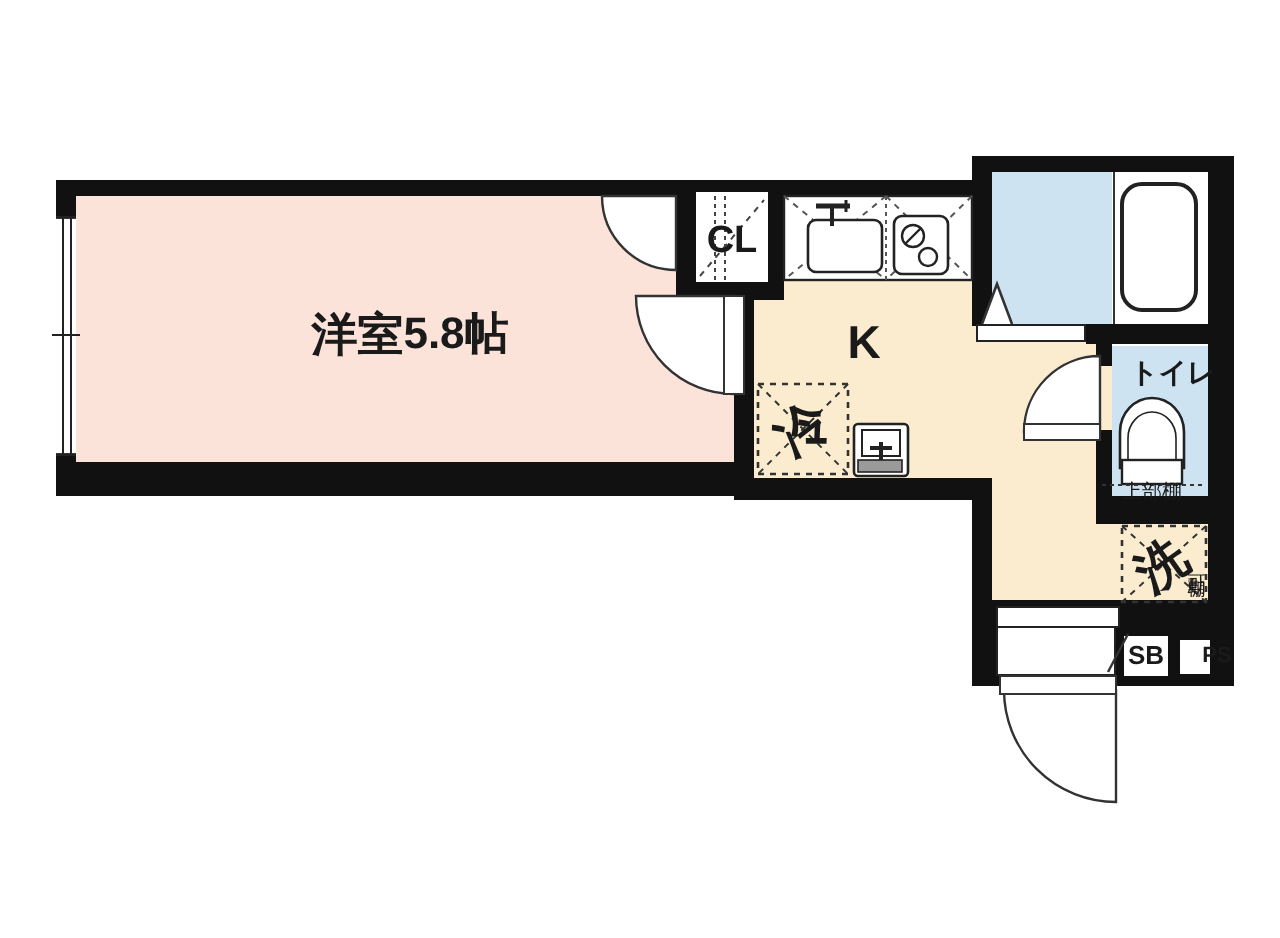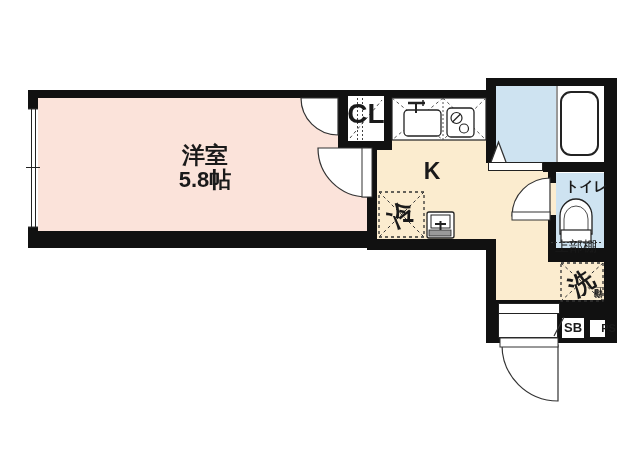--- a/index.html
+++ b/index.html
@@ -148,40 +148,40 @@
     <g>
       <line x1="554" y1="336" x2="564" y2="317" stroke="#333" stroke-width="1.2"></line>
     </g>
 
     <g>
       <path d="M558,345 L502,345 A56,56 0 0 0 558,401 Z" fill="#fff" stroke="#333" stroke-width="1.2"></path>
       <rect x="500" y="338" width="58" height="9" fill="#fff" stroke="#333" stroke-width="1"></rect>
     </g>
   </svg>
 
-  <div class="lbl" style="left:140px;top:141px;width:130px;height:52px;flex-direction:column;font-size:23px;">
+  <div class="lbl" style="left:140px;top:141px;width:130px;height:52px;font-size:23px;">
     <span>洋室</span>
     <span style="font-size:22px;">5.8帖</span>
   </div>
 
   <div class="lbl" style="left:418px;top:157px;width:28px;height:28px;font-size:23px;">
       <span>K</span>
     </div>
 
 
   <div class="lbl" style="left:572px;top:177px;width:29px;height:19px;font-size:14px;">
       <span>トイレ</span>
     </div>
 
-  <div class="lbl light" style="left:550px;top:241px;width:52px;height:13px;font-size:14px;font-family:Liberation Mono, monospace;">
+  <div class="lbl light" style="left:550px;top:241px;width:52px;height:13px;font-size:10px;">
       <span>上部棚</span>
     </div>
 
 
-  <div class="lbl" style="left:348px;top:94px;width:36px;height:34px;font-size:28px;align-items:flex-end;">
+  <div class="lbl" style="left:348px;top:104px;width:36px;height:34px;font-size:19px;">
       <span>CL</span>
     </div>
 
   <div class="lbl" style="left:562px;top:318px;width:22px;height:20px;font-size:13px;">
       <span>SB</span>
     </div>
 
   <div class="lbl" style="left:590px;top:320px;width:37px;height:17px;font-size:11px;">
       <span>PS</span>
     </div>

